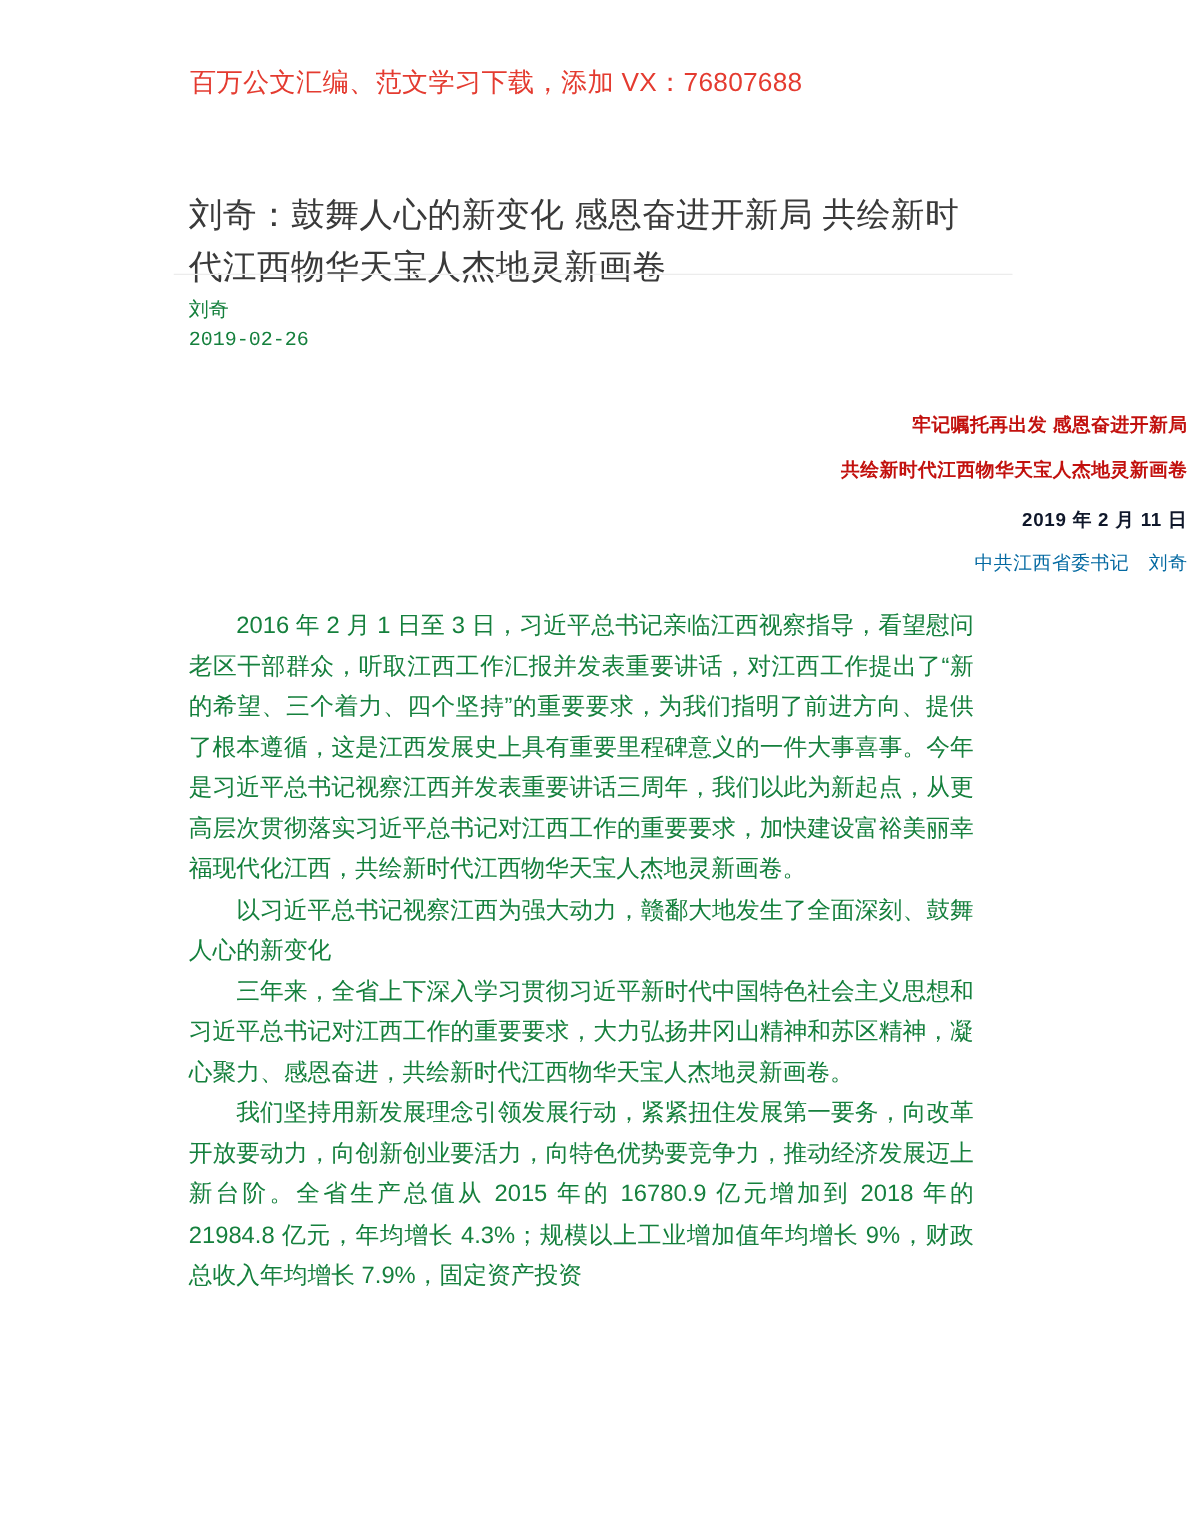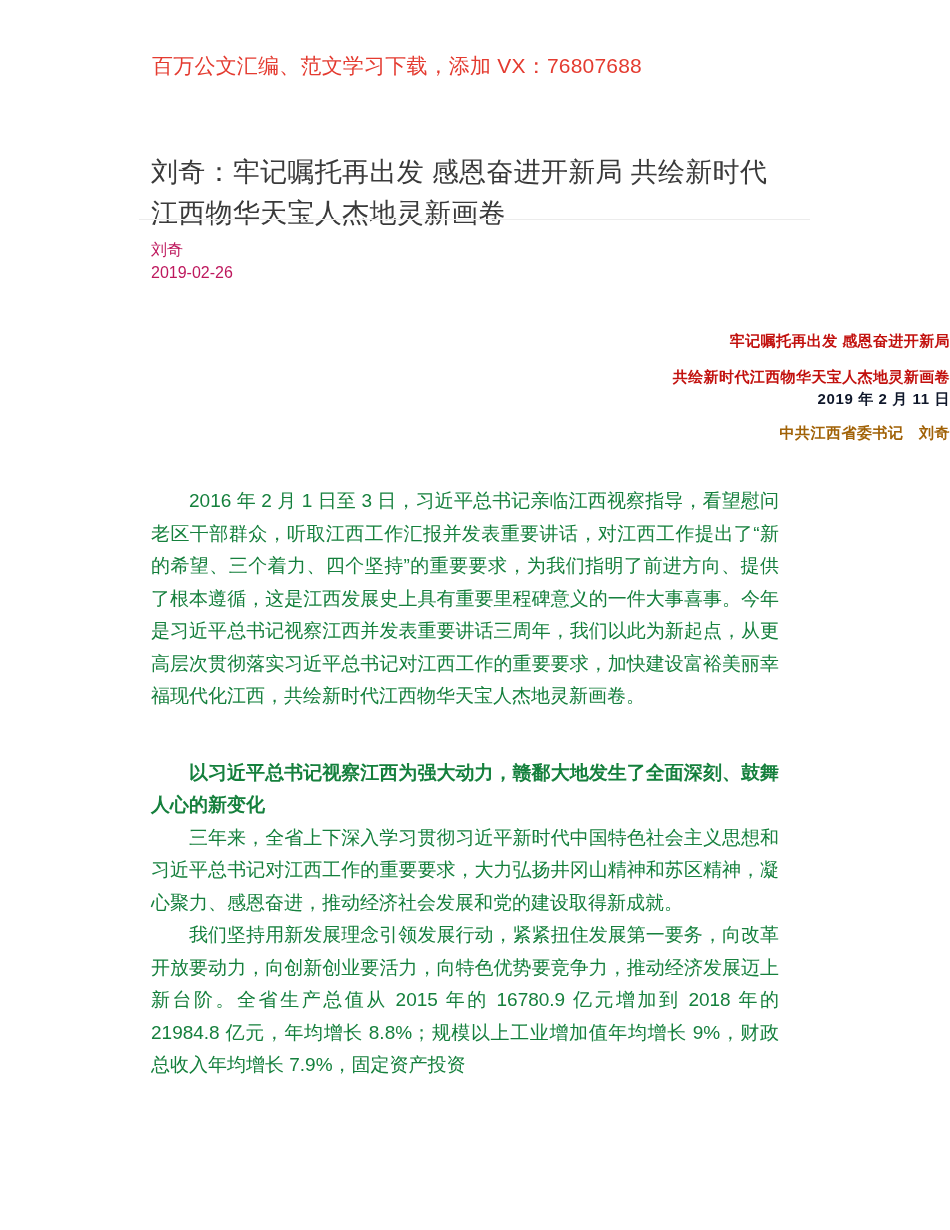--- a/index.html
+++ b/index.html
@@ -48,23 +48,24 @@
     font-weight: 400;
     letter-spacing: 0.3px;
   }
 
   
   .meta-block {
     position: absolute;
     top: 238px;
     left: 151px;
     width: 640px;
-    color: #be185d;
+    color: #15803d;
     font-size: 16px;
     line-height: 23px;
+    font-family: Liberation Mono, monospace;
   }
   .meta-author { display: block; }
   .meta-date { display: block; }
 
   .divider {
     position: absolute;
     top: 219px;
     left: 139px;
     width: 671px;
     height: 1px;
@@ -80,33 +81,33 @@
     text-align: right;
   }
   .headline-red {
     color: #c2110e;
     font-size: 15px;
     font-weight: bold;
     line-height: 22px;
     letter-spacing: 0.4px;
     margin-bottom: 14px;
   }
-  .headline-red.second { margin-bottom: 0; padding-left: 12px; }
+  .headline-red.second { margin-bottom: 18px; padding-left: 12px; }
   .headline-date {
     color: #0f172a;
     font-size: 15px;
     font-weight: bold;
     line-height: 22px;
     letter-spacing: 0.6px;
     margin-bottom: 12px;
   }
   .headline-byline {
-    color: #a16207;
+    color: #0369a1;
     font-size: 15px;
-    font-weight: 700;
+    font-weight: 400;
     line-height: 22px;
     letter-spacing: 0.5px;
   }
 
   
   .body-text {
     position: absolute;
     top: 485px;
     left: 151px;
     width: 628px;
@@ -114,47 +115,46 @@
     line-height: 32.5px;
     color: #15803d;
     text-align: justify;
     text-justify: inter-ideograph;
   }
   .body-text p {
     margin: 0;
     text-indent: 2em;
   }
   .body-text p.bold-head {
-    font-weight: bold;
-    margin-top: 44px;
+    font-weight: normal;
   }
 </style>
 </head>
 <body>
 
 <div class="page">
 
   <div class="promo-banner">百万公文汇编、范文学习下载，添加 VX：76807688</div>
 
-  <h1 class="article-title">刘奇：牢记嘱托再出发 感恩奋进开新局 共绘新时代江西物华天宝人杰地灵新画卷</h1>
+  <h1 class="article-title">刘奇：鼓舞人心的新变化 感恩奋进开新局 共绘新时代江西物华天宝人杰地灵新画卷</h1>
 
   <div class="divider"></div>
 
   <div class="meta-block">
     <span class="meta-author">刘奇</span>
     <span class="meta-date">2019-02-26</span>
   </div>
 
   <div class="headline-group">
     <div class="headline-red first">牢记嘱托再出发 感恩奋进开新局</div>
     <div class="headline-red second">共绘新时代江西物华天宝人杰地灵新画卷</div>
     <div class="headline-date">2019 年 2 月 11 日</div>
     <div class="headline-byline">中共江西省委书记　刘奇</div>
   </div>
 
   <div class="body-text">
     <p>2016 年 2 月 1 日至 3 日，习近平总书记亲临江西视察指导，看望慰问老区干部群众，听取江西工作汇报并发表重要讲话，对江西工作提出了“新的希望、三个着力、四个坚持”的重要要求，为我们指明了前进方向、提供了根本遵循，这是江西发展史上具有重要里程碑意义的一件大事喜事。今年是习近平总书记视察江西并发表重要讲话三周年，我们以此为新起点，从更高层次贯彻落实习近平总书记对江西工作的重要要求，加快建设富裕美丽幸福现代化江西，共绘新时代江西物华天宝人杰地灵新画卷。</p>
     <p class="bold-head">以习近平总书记视察江西为强大动力，赣鄱大地发生了全面深刻、鼓舞人心的新变化</p>
-    <p>三年来，全省上下深入学习贯彻习近平新时代中国特色社会主义思想和习近平总书记对江西工作的重要要求，大力弘扬井冈山精神和苏区精神，凝心聚力、感恩奋进，推动经济社会发展和党的建设取得新成就。</p>
-    <p>我们坚持用新发展理念引领发展行动，紧紧扭住发展第一要务，向改革开放要动力，向创新创业要活力，向特色优势要竞争力，推动经济发展迈上新台阶。全省生产总值从 2015 年的 16780.9 亿元增加到 2018 年的 21984.8 亿元，年均增长 8.8%；规模以上工业增加值年均增长 9%，财政总收入年均增长 7.9%，固定资产投资</p>
+    <p>三年来，全省上下深入学习贯彻习近平新时代中国特色社会主义思想和习近平总书记对江西工作的重要要求，大力弘扬井冈山精神和苏区精神，凝心聚力、感恩奋进，共绘新时代江西物华天宝人杰地灵新画卷。</p>
+    <p>我们坚持用新发展理念引领发展行动，紧紧扭住发展第一要务，向改革开放要动力，向创新创业要活力，向特色优势要竞争力，推动经济发展迈上新台阶。全省生产总值从 2015 年的 16780.9 亿元增加到 2018 年的 21984.8 亿元，年均增长 4.3%；规模以上工业增加值年均增长 9%，财政总收入年均增长 7.9%，固定资产投资</p>
   </div>
 
 </div>
 
 </body></html>

